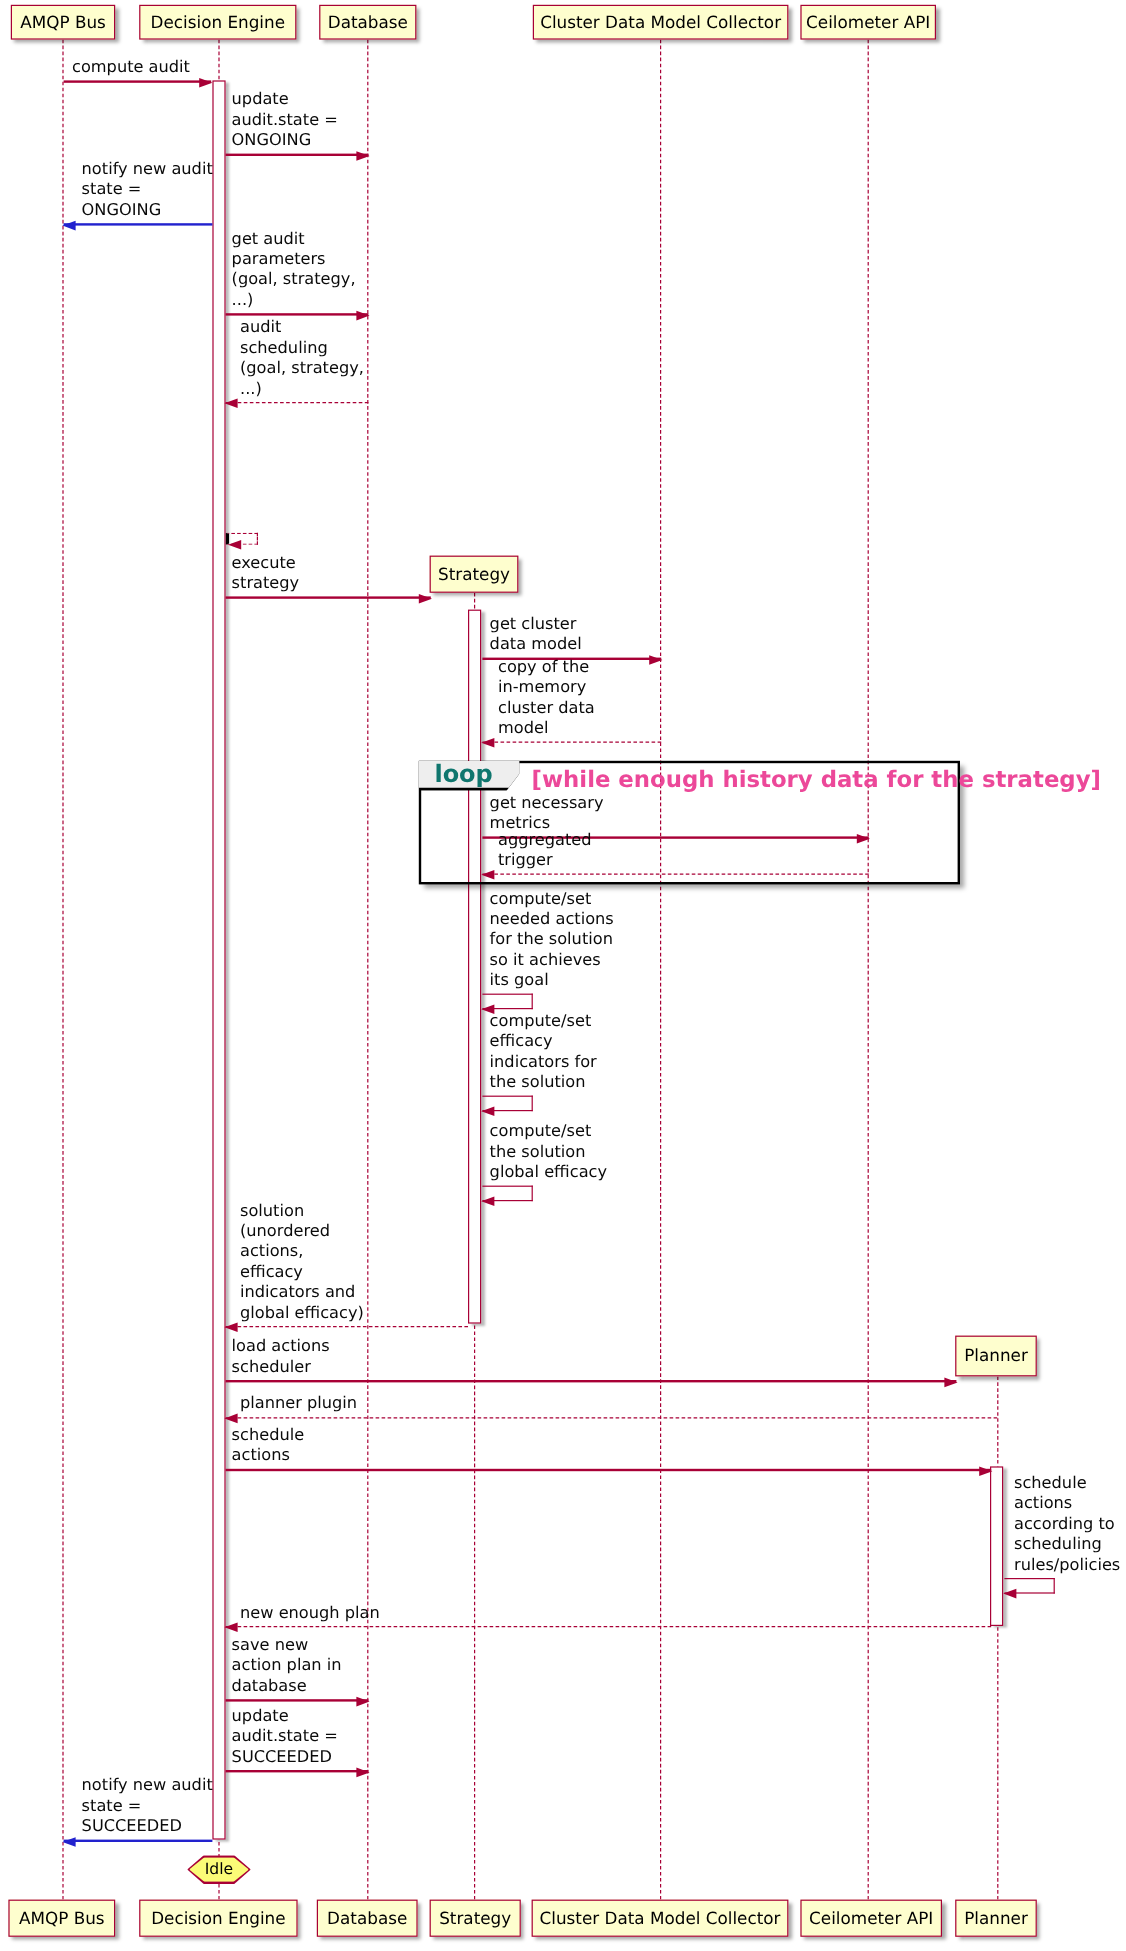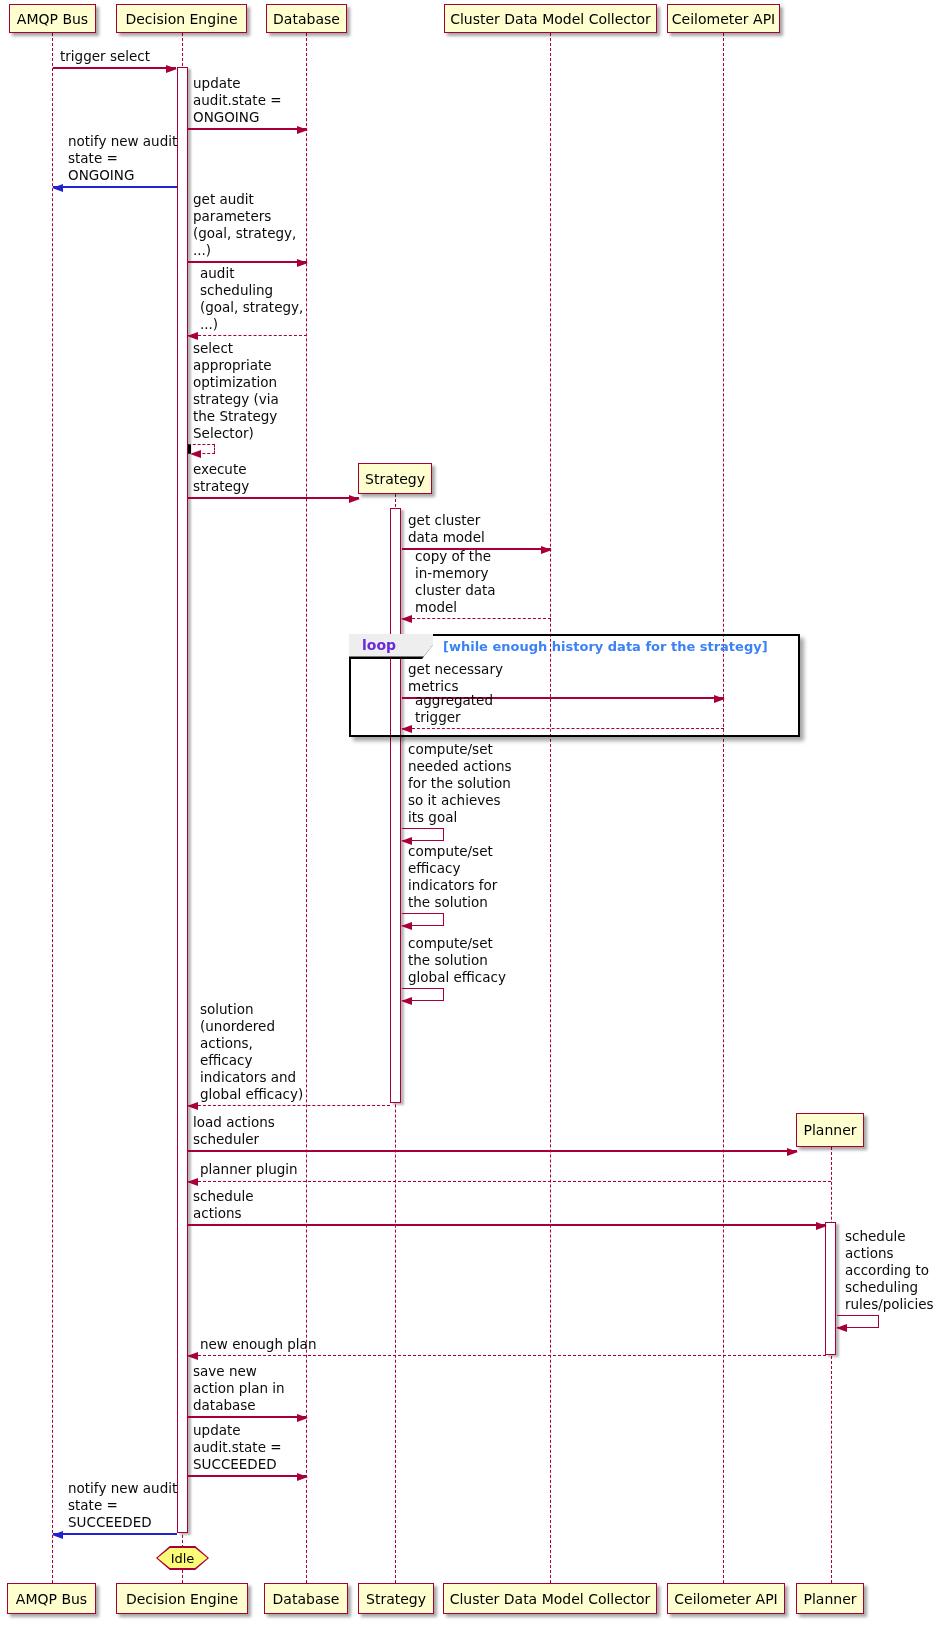--- a/index.html
+++ b/index.html
@@ -24,22 +24,22 @@
   .arr.blue.l::before{ border-right-color:var(--blue); }
   .sl{ position:absolute; border:1.6px solid var(--maroon); border-left:none; }
   .sl::after{ content:""; position:absolute; left:-1px; bottom:-5px; width:0; height:0;
               border-right:11px solid var(--maroon); border-top:4.5px solid transparent; border-bottom:4.5px solid transparent; }
   .sl.d2{ border-style:dashed; }
   .frame{ position:absolute; border:2px solid #000; box-shadow:4px 4px 4px rgba(0,0,0,.35); }
   .tab{ position:absolute; left:-2px; top:-2px; width:84px; height:25px; background:#000;
         clip-path:polygon(0 0,100% 0,100% 42%,87% 100%,0 100%); }
   .tabfill{ position:absolute; left:0; top:0; width:91px; height:22.5px; background:#eee;
             clip-path:polygon(0 0,100% 0,100% 40%,86.5% 100%,0 100%);
-            display:flex; align-items:center; padding-left:13px; font-weight:700; font-size:14px; color:#6d28d9; }
-  .cond{ position:absolute; left:92px; top:3px; font-weight:700; font-size:13px; color:#3b82f6; white-space:nowrap; }
+            display:flex; align-items:center; padding-left:13px; font-weight:700; font-size:20px; color:#0f766e; }
+  .cond{ position:absolute; left:92px; top:3px; font-weight:700; font-size:19px; color:#ec4899; white-space:nowrap; }
   .hexo{ position:absolute; background:var(--maroon);
          clip-path:polygon(26% 0,74% 0,100% 50%,74% 100%,26% 100%,0 50%);
          display:flex; align-items:center; justify-content:center; }
   .hexi{ position:absolute; inset:1.6px; background:#FBFB77;
          clip-path:polygon(26% 0,74% 0,100% 50%,74% 100%,26% 100%,0 50%); }
   .hexlbl{ position:relative; font-size:13px; color:#000; }
 </style>
 </head>
 <body>
 
@@ -80,21 +80,21 @@
       <span>Ceilometer API</span>
     </div>
 
   <div class="pbox" style="left:358px;top:463px;width:74px;height:31px">
       <span>Strategy</span>
     </div>
   <div class="pbox" style="left:796px;top:1113px;width:68px;height:34px">
       <span>Planner</span>
     </div>
 
-  <div class="lbl" style="left:60px;top:48px">trigger select</div>
+  <div class="lbl" style="left:60px;top:48px">compute audit</div>
   <div class="arr s r" style="left:53px;top:67px;width:123px"></div>
 
   <div class="lbl" style="left:193px;top:75px">update
 audit.state =
 ONGOING</div>
   <div class="arr s r" style="left:187.5px;top:128px;width:119px"></div>
 
   <div class="lbl" style="left:68px;top:133px">notify new audit
 state =
 ONGOING</div>
@@ -105,26 +105,20 @@
 (goal, strategy,
 ...)</div>
   <div class="arr s r" style="left:187.5px;top:261px;width:119px"></div>
 
   <div class="lbl" style="left:200px;top:265px">audit
 scheduling
 (goal, strategy,
 ...)</div>
   <div class="arr d l" style="left:187.5px;top:335px;width:119px"></div>
 
-  <div class="lbl" style="left:193px;top:340px">select
-appropriate
-optimization
-strategy (via
-the Strategy
-Selector)</div>
   <div class="sl d2" style="left:187.5px;top:444px;width:27px;height:10px"></div>
 
   <div class="lbl" style="left:193px;top:461px">execute
 strategy</div>
   <div class="arr s r" style="left:187.5px;top:497px;width:171px"></div>
 
   <div class="lbl" style="left:408px;top:512px">get cluster
 data model</div>
   <div class="arr s r" style="left:401.5px;top:548px;width:149px"></div>
 

